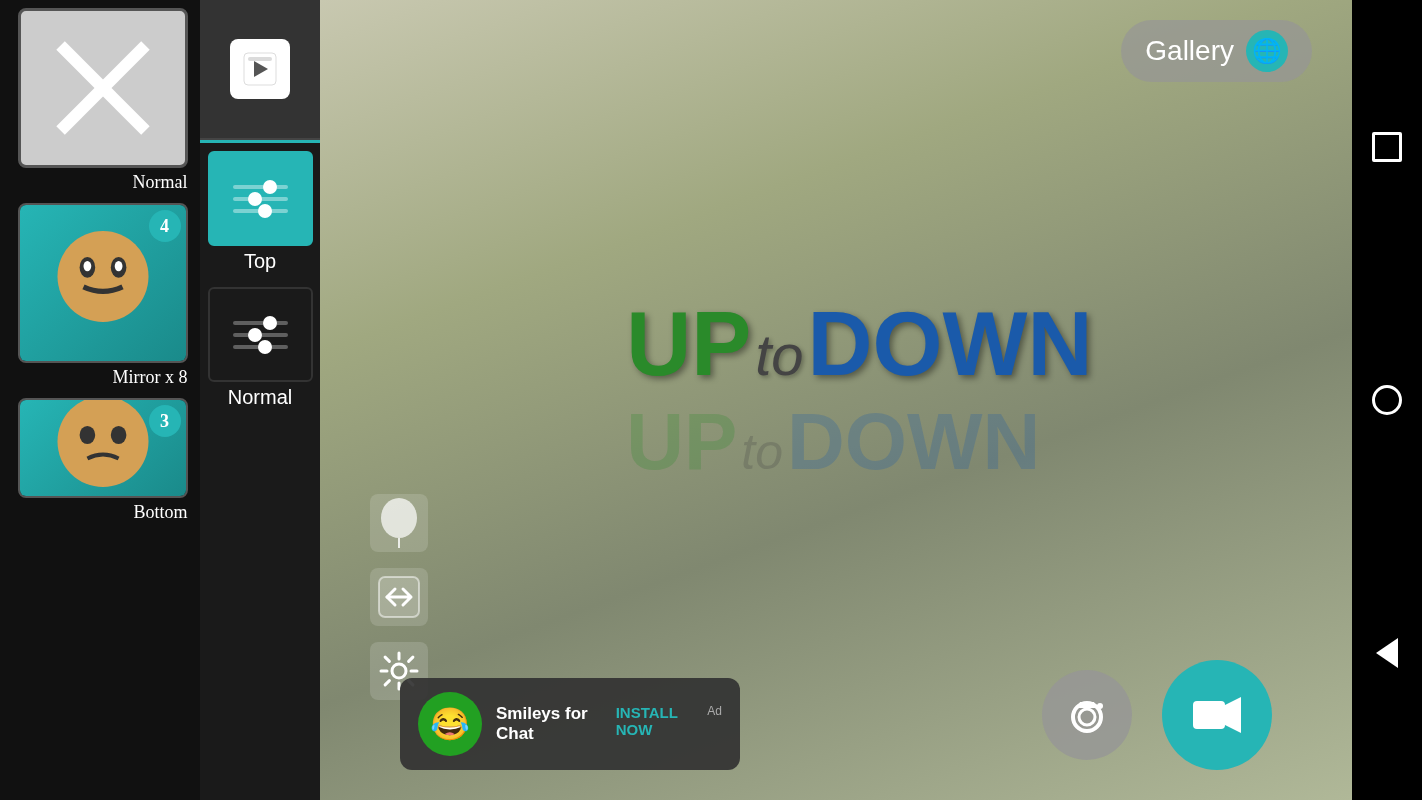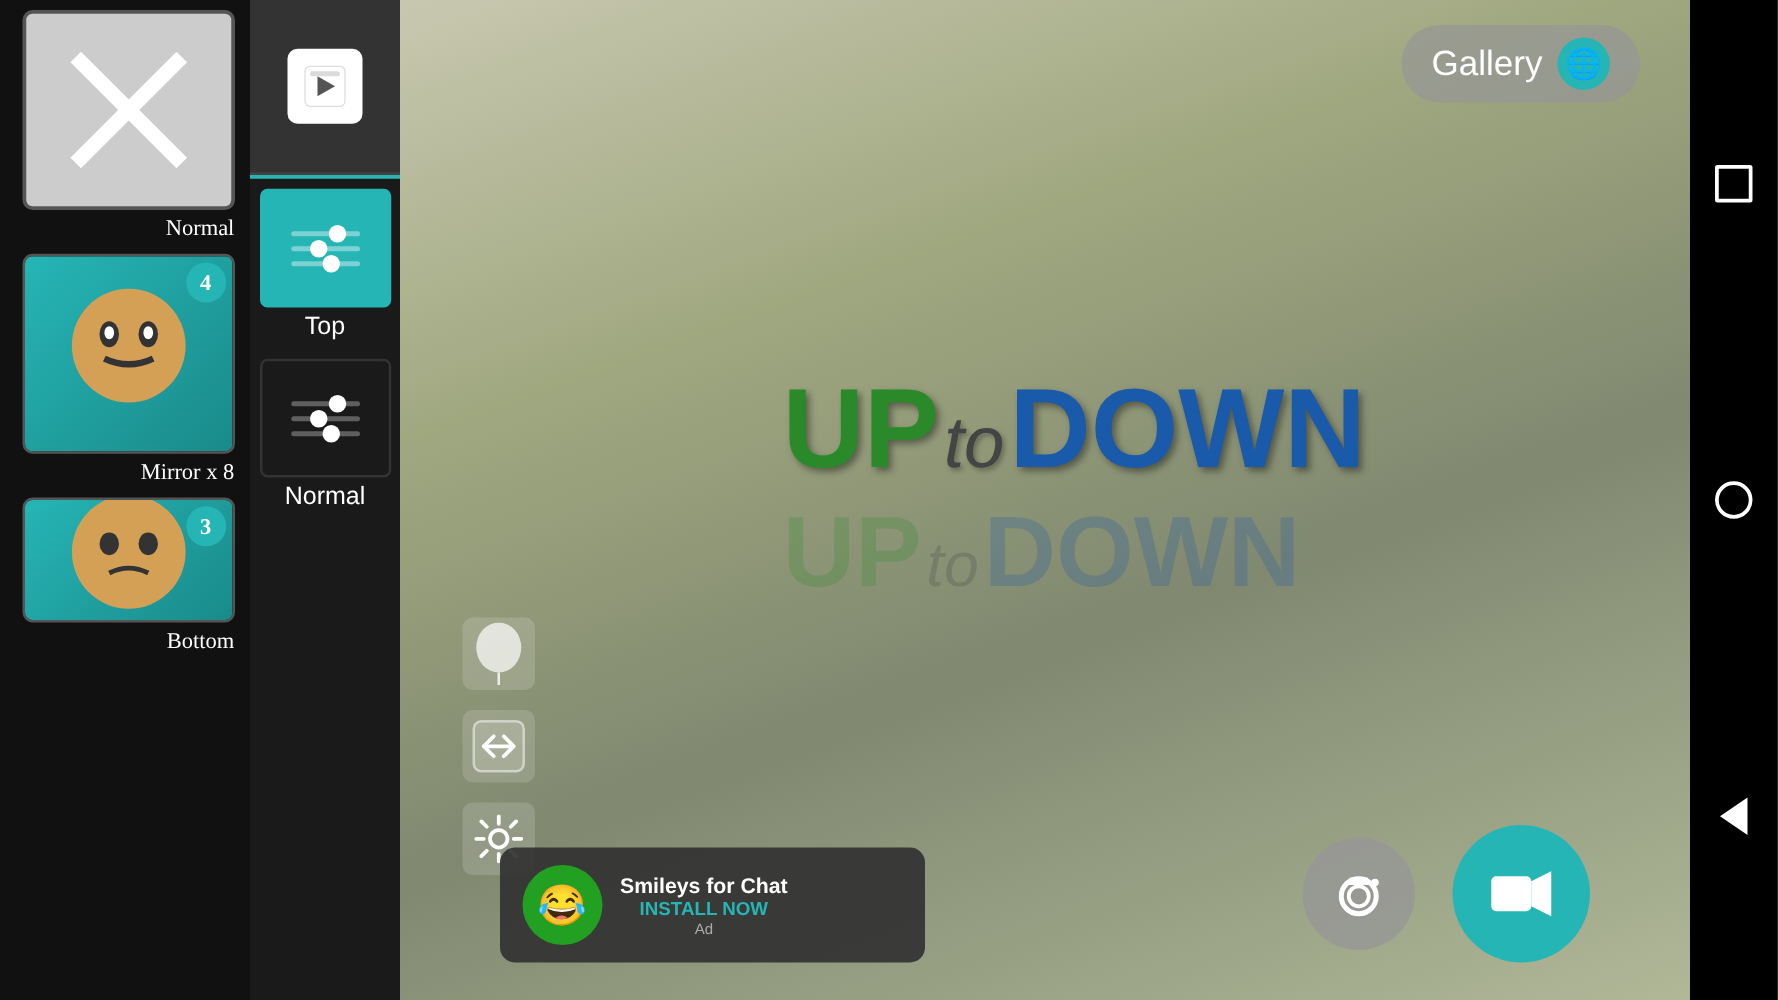--- a/index.html
+++ b/index.html
@@ -345,23 +345,21 @@
       background: #22a022;
       display: flex;
       align-items: center;
       justify-content: center;
       font-size: 32px;
       flex-shrink: 0;
     }
 
     .ad-content {
       display: flex;
-      flex-direction: column;
       gap: 0;
-      text-align: center;
     }
 
     .ad-title {
       color: #fff;
       font-size: 17px;
       font-weight: bold;
     }
 
     .ad-install {
       color: #26b5b5;

